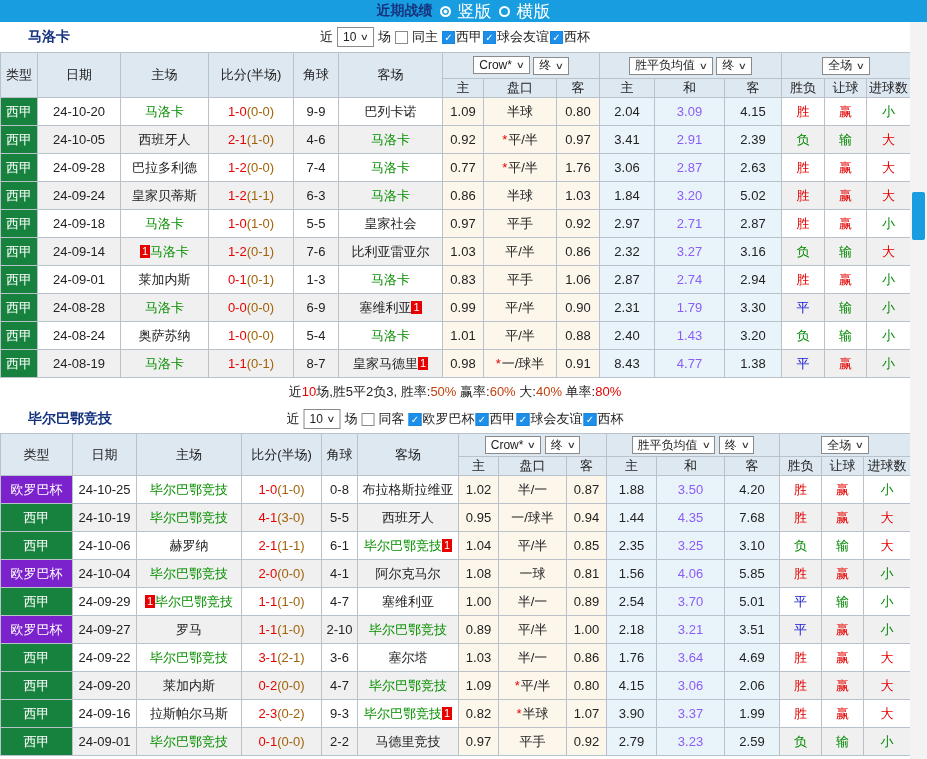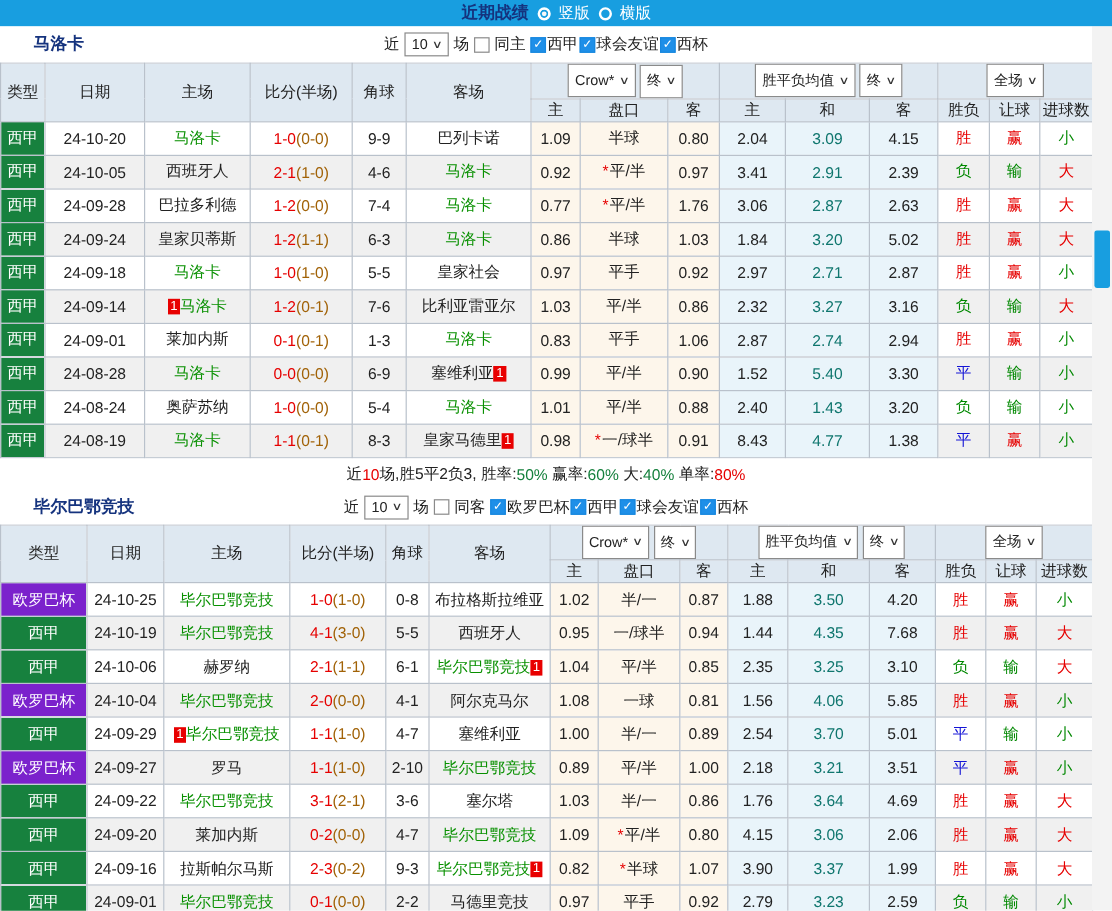--- a/index.html
+++ b/index.html
@@ -2,54 +2,54 @@
 <html><head>
 <meta charset="utf-8">
 <style>
   *{margin:0;padding:0;box-sizing:border-box}
   html,body{width:927px;height:759px;overflow:hidden}
   body{position:relative;font-family:"Liberation Sans","DejaVu Sans",sans-serif;font-size:13px;color:#222;background:#fff}
   .topbar{height:22px;width:927px;background:#189EE0;display:flex;align-items:center;justify-content:center;gap:7px}
   .topbar .title{color:#15337E;font-weight:bold;font-size:14px}
   .radio{width:11px;height:11px;border-radius:50%;border:2px solid #fff;display:inline-block;vertical-align:middle}
   .radio.sel{background:#fff;box-shadow:inset 0 0 0 1.5px #189EE0, inset 0 0 0 5px #f8f8f8}
-  .topbar .opt{color:#fff;font-size:13px}
+  .topbar .opt{color:#fff;font-size:17px}
   .content{width:910px}
   .secbar{position:relative;height:30px;display:flex;align-items:center;background:#fff}
   .secbar.s2{height:28px}
   .secbar .team{margin-left:28px;color:#15337E;font-weight:bold;font-size:14px}
   .filters{position:absolute;left:50%;transform:translateX(-50%);display:flex;align-items:center;gap:4px;white-space:nowrap;color:#222}
   .selbox{display:inline-flex;align-items:center;gap:5px;border:1px solid #8a8a8a;background:#fff;height:20px;padding:0 5px;font-size:12px;color:#222;cursor:default}
   .selbox .arr{font-size:9px;color:#333;transform:scaleX(1.4)}
   .cb{width:13px;height:13px;border:1px solid #8a8a8a;background:#fff;display:inline-block;font-size:10px;line-height:12px;text-align:center;vertical-align:-2px}
   .cb.on{background:#1E8FE8;border-color:#1787DE;color:#fff}
   table.grid{table-layout:fixed;border-collapse:collapse;width:910px}
   .grid th,.grid td{border:1px solid #b9c1cb;text-align:center;overflow:hidden;white-space:nowrap;font-weight:normal}
   .grid thead th{background:#DEE8F1;color:#222}
   .t1 tr.hr1 th{height:26px}
   .t1 tr.hr2 th{height:19px}
   .t2 tr.hr1 th{height:23px}
   .t2 tr.hr2 th{height:17px}
-  .hr1 .selbox{height:28px}
+  .hr1 .selbox{height:18px}
   .grid tbody tr{height:28px}
   .grid tbody tr.even{background:#F0F0F0}
   .lg-g{background:#17813E;color:#fff}
   .lg-p{background:#7B22CC;color:#fff}
   td.cr{background:#FDF6EB !important}
   td.bl{background:#E9F4FA !important}
   .c-red{color:#E60000}
   .c-green{color:#008800}
   .c-pblue{color:#1414D6}
-  .c-dblue{color:#0f766e}
+  .c-dblue{color:#8b5cf6}
   .tm-g{color:#089000}
   .bdg{display:inline-block;background:#E80000;color:#fff;font-size:11px;line-height:13px;min-width:9px;padding:0 2px;vertical-align:1px}
   .half{color:#a16207}
   .star{color:#E60000;margin-right:1px}
   .summary{height:27px;display:flex;align-items:center;justify-content:center;background:#fff;white-space:nowrap}
-  .summary .c-b{color:#15803d}
+  .summary .c-b{color:#c2410c}
   .summary .c-k{color:#222}
   .summary .c-r{color:#E60000}
   .scrollbar{position:absolute;right:0;top:22px;width:17px;height:737px;background:#F3F3F3}
   .scrollbar .thumb{position:absolute;left:2px;top:170px;width:13px;height:48px;background:#189EE0;border-radius:2px}
 </style>
 </head>
 <body>
 
 <div class="topbar">
   <span class="title">近期战绩</span>
@@ -271,22 +271,22 @@
         <tr class="even">
           <td class="lg-g">西甲</td>
           <td>24-08-28</td>
           <td><span class="tm-g">马洛卡</span></td>
           <td><span class="c-red">0-0</span><span class="half">(0-0)</span></td>
           <td>6-9</td>
           <td><span class="">塞维利亚</span><span class="bdg">1</span></td>
           <td class="cr">0.99</td>
           <td class="cr"><span>平/半</span></td>
           <td class="cr">0.90</td>
-          <td class="bl">1.52</td>
-          <td class="bl c-dblue">5.40</td>
+          <td class="bl">2.31</td>
+          <td class="bl c-dblue">1.79</td>
           <td class="bl">3.30</td>
           <td class="c-pblue">平</td>
           <td class="c-green">输</td>
           <td class="c-green">小</td>
         </tr>
         <tr class="odd">
           <td class="lg-g">西甲</td>
           <td>24-08-24</td>
           <td><span class="">奥萨苏纳</span></td>
           <td><span class="c-red">1-0</span><span class="half">(0-0)</span></td>
@@ -300,21 +300,21 @@
           <td class="bl">3.20</td>
           <td class="c-green">负</td>
           <td class="c-green">输</td>
           <td class="c-green">小</td>
         </tr>
         <tr class="even">
           <td class="lg-g">西甲</td>
           <td>24-08-19</td>
           <td><span class="tm-g">马洛卡</span></td>
           <td><span class="c-red">1-1</span><span class="half">(0-1)</span></td>
-          <td>8-3</td>
+          <td>8-7</td>
           <td><span class="">皇家马德里</span><span class="bdg">1</span></td>
           <td class="cr">0.98</td>
           <td class="cr"><span class="star">*</span><span>一/球半</span></td>
           <td class="cr">0.91</td>
           <td class="bl">8.43</td>
           <td class="bl c-dblue">4.77</td>
           <td class="bl">1.38</td>
           <td class="c-pblue">平</td>
           <td class="c-red">赢</td>
           <td class="c-green">小</td>

